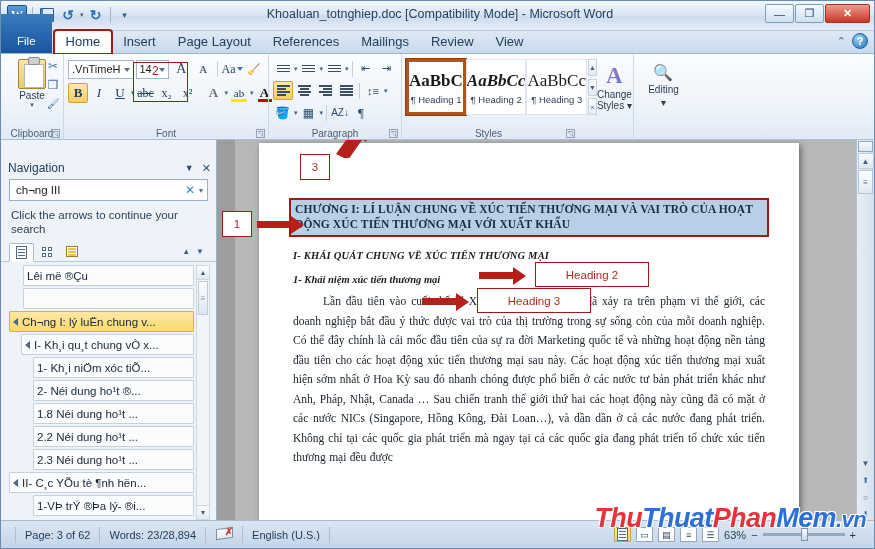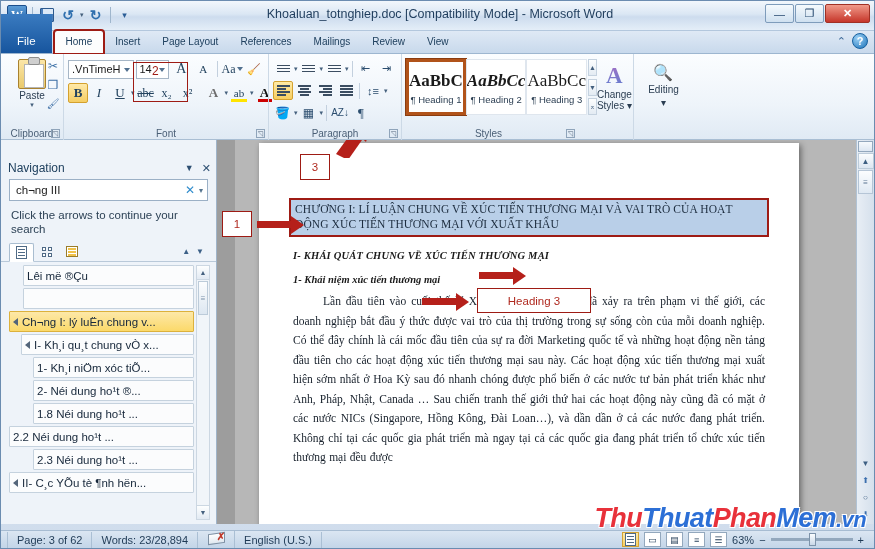--- a/index.html
+++ b/index.html
@@ -51,21 +51,21 @@
   .wbtn.close { width:45px; background:linear-gradient(180deg,#f09a8a,#c6362a); border-color:#a03024; color:#fff; font-weight:bold;}
 
   
   .tabsrow {
     height:23px; position:relative;
     background:linear-gradient(180deg,#dfe9f5,#c8d9ec);
     border-bottom:1px solid #9db6d0;
     display:flex; align-items:flex-end;
   }
   .tab {
-    padding:3px 11px 4px 11px; font-size:10px; color:#20415f; cursor:default;
+    padding:3px 11px 4px 11px; font-size:13px; color:#20415f; cursor:default;
     position:relative; line-height:15px;
   }
   .tab.file {
     background:linear-gradient(180deg,#3a7bc0,#17559e);
     color:#fff; padding:20px 16px 4px 16px; margin-right:2px; font-size:11.5px;
   }
   .tab.active {
     background:#fdfdfd; border:1px solid #a8bdd4; border-bottom:1px solid #fdfdfd;
     border-radius:3px 3px 0 0; margin-bottom:-1px;
   }
@@ -243,21 +243,21 @@
     position:absolute; left:42px; top:3px; width:540px; bottom:-40px;
     background:#fff; box-shadow:2px 2px 6px rgba(0,0,0,.45);
   }
   .pagecontent { padding:55px 34px 0 34px; }
 
   .h1line {
     border:2px solid #9e1b14; position:relative; margin:0 -4px 0 -4px;
   }
   .h1inner {
     background:#b9cfe8; padding:2px 4px 3px 4px;
-    font-family:"Liberation Serif",serif; font-weight:normal; font-size:11.5px;
+    font-family:"Liberation Serif",serif; font-weight:bold; font-size:11.5px;
     color:#1c2c3e; line-height:15px; letter-spacing:.1px;
   }
   .h2line {
     font-family:"Liberation Serif",serif; font-style:italic; font-weight:bold;
     font-size:10.5px; color:#1a1a1a; margin-top:13px; letter-spacing:.2px;
   }
   .h3line {
     font-family:"Liberation Serif",serif; font-style:italic; font-weight:bold;
     font-size:10.5px; color:#1a1a1a; margin-top:13px;
   }
@@ -292,23 +292,23 @@
   .dsb-b { width:16px;height:16px;display:flex;align-items:center;justify-content:center;
     font-size:8px;color:#3d5f82;background:linear-gradient(180deg,#fbfdfe,#dce6f1);
     border:1px solid #bccbd9; margin-top:1px;}
   .dsb-thumb { width:15px;height:24px;background:linear-gradient(180deg,#fbfdfe,#dfe9f3);
     border:1px solid #b5c5d6;margin-top:1px;display:flex;align-items:center;justify-content:center;color:#5f7894;font-size:8px;}
   .dsb-space { flex:1; }
   .split-ico { width:15px;height:11px;border:1px solid #93a8bd;background:linear-gradient(180deg,#f6fafd,#dde7f2);margin-top:1px;}
 
   
   .statusbar {
-    position:absolute; left:0; right:0; bottom:0; height:18px;
+    position:absolute; left:0; right:0; bottom:0; height:28px;
     background:linear-gradient(180deg,#dbe6f2,#c3d5e8);
-    border-top:1px solid #a7bcd2; display:flex; align-items:center; padding:0 6px;
+    border-top:1px solid #a7bcd2; display:flex; align-items:center; padding:0 14px;
     font-size:11px; color:#1f3a55;
   }
   .sb-item { padding:0 9px; border-right:1px solid #aabfd4; line-height:16px; }
   .sb-item:first-child { border-left:1px solid #aabfd4; }
   .proof-ico { width:16px;height:13px; position:relative; display:inline-block;}
   .proof-ico:before{content:"";position:absolute;left:0;top:2px;width:15px;height:9px;
     background:linear-gradient(180deg,#fff,#dfe7ef);border:1px solid #7d8fa2;transform:skewY(-8deg);}
   .proof-ico:after{content:"\2717";position:absolute;right:-1px;top:-2px;color:#c0392b;font-size:10px;font-weight:bold;}
   .sb-right { margin-left:auto; display:flex; align-items:center; gap:5px; padding-right:4px;}
   .viewbtn { width:17px;height:15px;border:1px solid #93a8bd;background:#fff;display:flex;align-items:center;justify-content:center;}
@@ -603,29 +603,32 @@
           </div>
           <div class="nitem" style="margin-left:24px">
             <span>1- Kh¸i niÖm xóc tiÕ...</span>
           </div>
           <div class="nitem" style="margin-left:24px">
             <span>2- Néi dung ho¹t ®...</span>
           </div>
           <div class="nitem" style="margin-left:24px">
             <span>1.8 Néi dung ho¹t ...</span>
           </div>
-          <div class="nitem" style="">
+          <div class="nitem" style="margin-left:24px">
             <span>2.2 Néi dung ho¹t ...</span>
           </div>
           <div class="nitem" style="margin-left:24px">
             <span>2.3 Néi dung ho¹t ...</span>
           </div>
           <div class="nitem" style="">
             <span class="tri"></span>
             <span>II- C¸c YÕu tè ¶nh h­ën...</span>
+          </div>
+          <div class="nitem" style="margin-left:24px">
+            <span>1-VÞ trÝ ®Þa lý- ®i...</span>
           </div>
         </div>
         <div class="nav-sb">
           <div class="sb-btn">▲</div>
           <div class="sb-thumb">≡</div>
           <div class="sb-track"></div>
           <div class="sb-btn bot">▼</div>
         </div>
       </div>
     </div>
@@ -656,20 +659,23 @@
         </svg>
 
         <div class="annot-box annot-num" style="left:5px;top:71px;">
           <span>1</span>
         </div>
         <div class="arrow-r" style="left:40px;top:81px;width:48px;">
           <div class="shaft" style="left:0;width:36px;"></div>
           <div class="head" style="left:34px;"></div>
         </div>
 
+        <div class="annot-box" style="left:318px;top:122px;width:114px;height:25px;">
+          <span>Heading 2</span>
+        </div>
         <div class="arrow-r" style="left:262px;top:132px;width:50px;">
           <div class="shaft" style="left:0;width:36px;"></div>
           <div class="head" style="left:34px;"></div>
         </div>
 
         <div class="annot-box" style="left:260px;top:148px;width:114px;height:25px;">
           <span>Heading 3</span>
         </div>
         <div class="arrow-r" style="left:205px;top:158px;width:50px;">
           <div class="shaft" style="left:0;width:36px;"></div>

